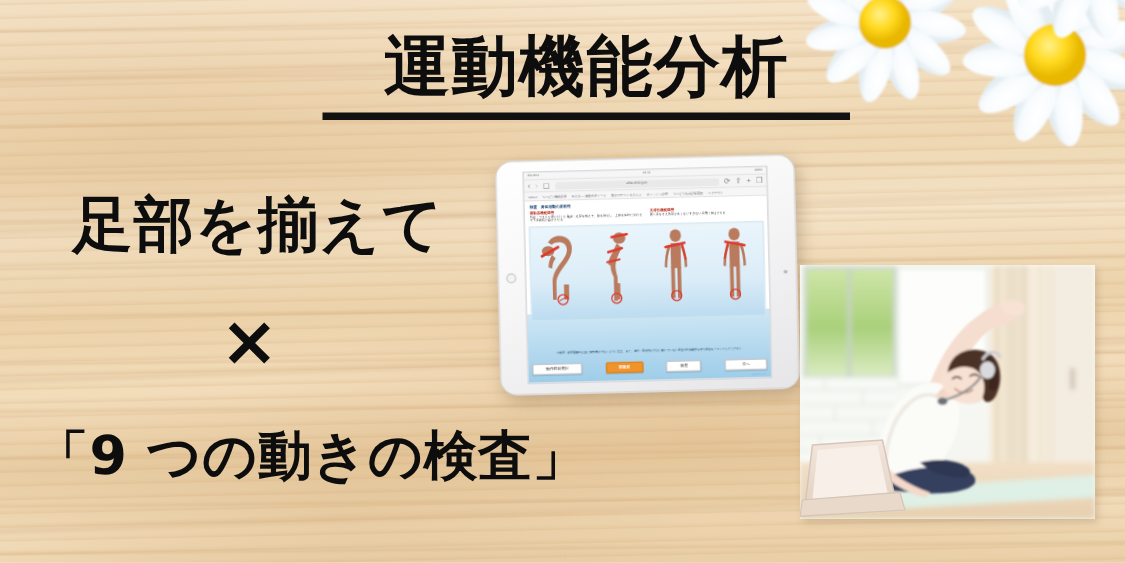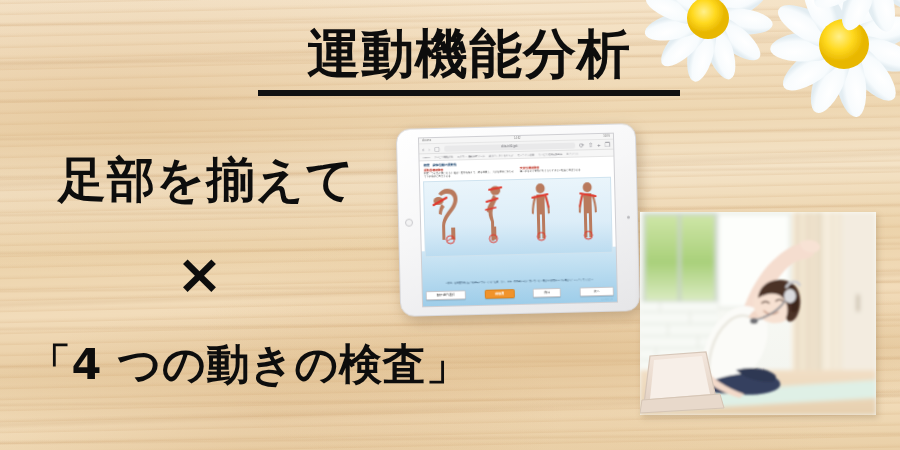--- a/index.html
+++ b/index.html
@@ -263,21 +263,21 @@
   </svg>
 </div>
 
 <div id="title-block">
   <div id="title-text">運動機能分析</div>
   <div id="title-rule"></div>
 </div>
 
 <div id="video-call-text">足部を揃えて</div>
 <div id="cross-symbol">×</div>
-<div id="eight-tests-text">「4 つの動きの検査」</div>
+<div id="eight-tests-text">「9 つの動きの検査」</div>
 
 <div id="tablet">
   <div id="tablet-body"></div>
   <div id="tablet-home-btn"></div>
   <div id="tablet-camera"></div>
 
   <div id="tablet-screen">
 
     <div class="statusbar">
       <span class="sb-txt">docomo</span>

